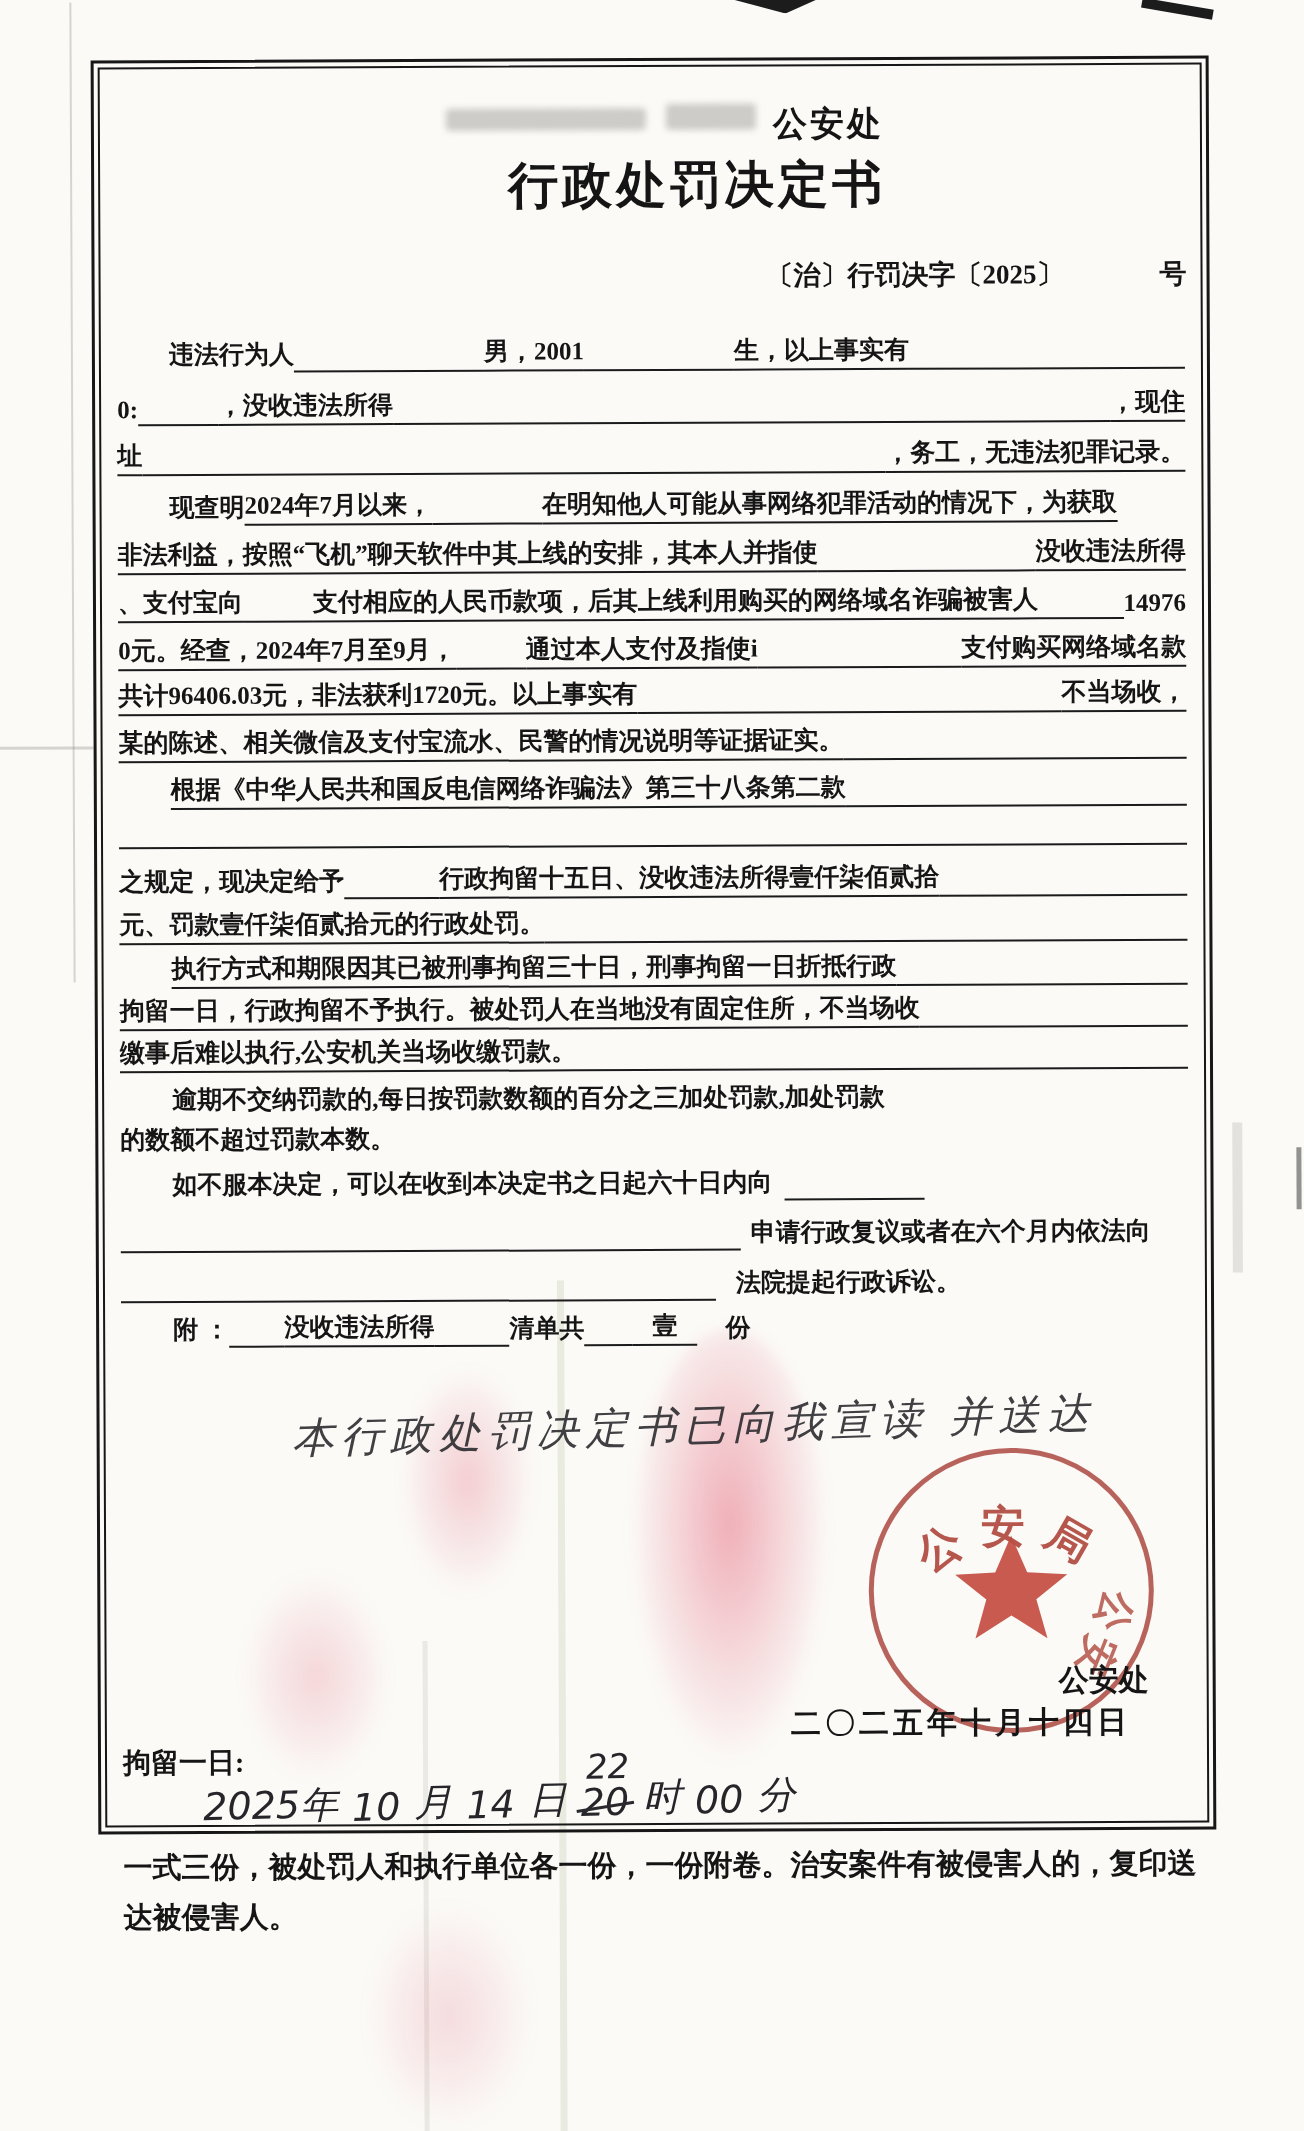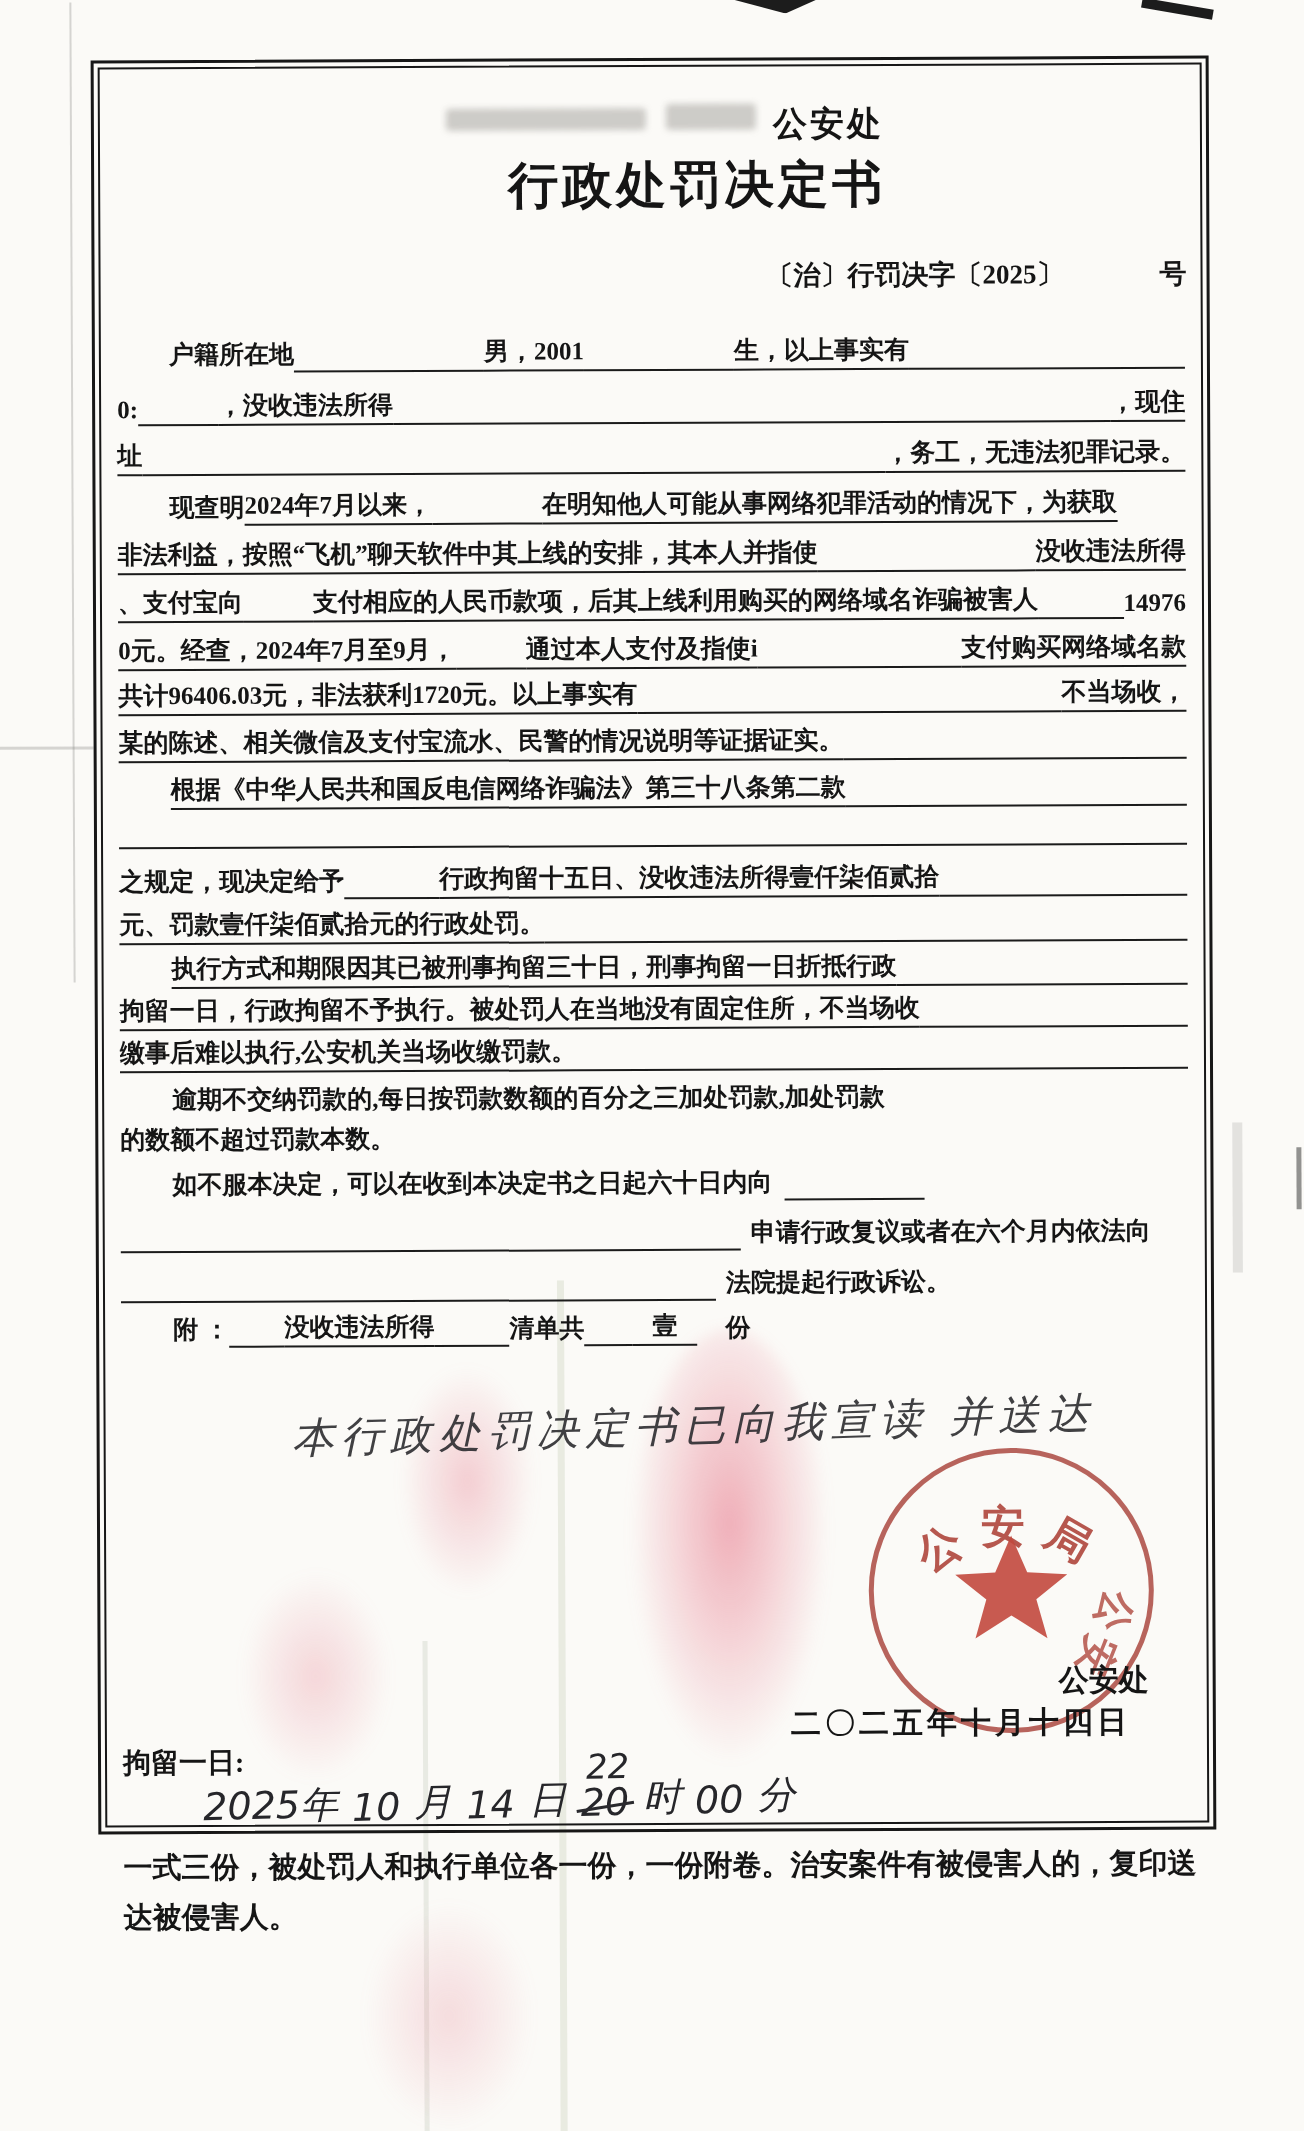--- a/index.html
+++ b/index.html
@@ -80,21 +80,21 @@
     <span class="visible">公安处</span>
   </div>
   <div class="doc-title">行政处罚决定书</div>
   <div class="doc-number">
     <span>〔治〕行罚决字〔2025〕</span>
     <span>号</span>
   </div>
 
   <div class="line" style="top:325px;">
     <span class="ind nu" style="width:52px;"></span>
-    <span class="nu">户籍所在地</span>
+    <span class="nu">违法行为人</span>
     <span class="b" style="width:190px;"></span>
     <span class="u">男，2001</span>
     <span class="b" style="width:150px;"></span>
     <span class="u">生，以上事实有</span>
     <span class="b grow"></span>
   </div>
 
   <div class="line" style="top:378px;">
     <span class="nu">0:</span>
     <span class="b" style="width:80px;"></span>
@@ -203,21 +203,21 @@
     <span class="b" style="width:140px;margin-left:12px;"></span>
   </div>
 
   <div class="line" style="top:1205px;">
     <span class="b" style="width:620px;"></span>
     <span class="nu" style="margin-left:10px;">申请行政复议或者在六个月内依法向</span>
   </div>
 
   <div class="line" style="top:1255px;">
     <span class="b" style="width:595px;"></span>
-    <span class="nu" style="margin-left:10px;">法院提起行政诉讼。</span>
+    <span class="nu" style="margin-left:20px;">法院提起行政诉讼。</span>
   </div>
 
   <div class="line" style="top:1300px;">
     <span class="ind nu" style="width:52px;"></span>
     <span class="nu">附 ：</span>
     <span class="b" style="width:55px;"></span>
     <span class="u">没收违法所得</span>
     <span class="b" style="width:75px;"></span>
     <span class="nu">清单共</span>
     <span class="b" style="width:48px;"></span>

